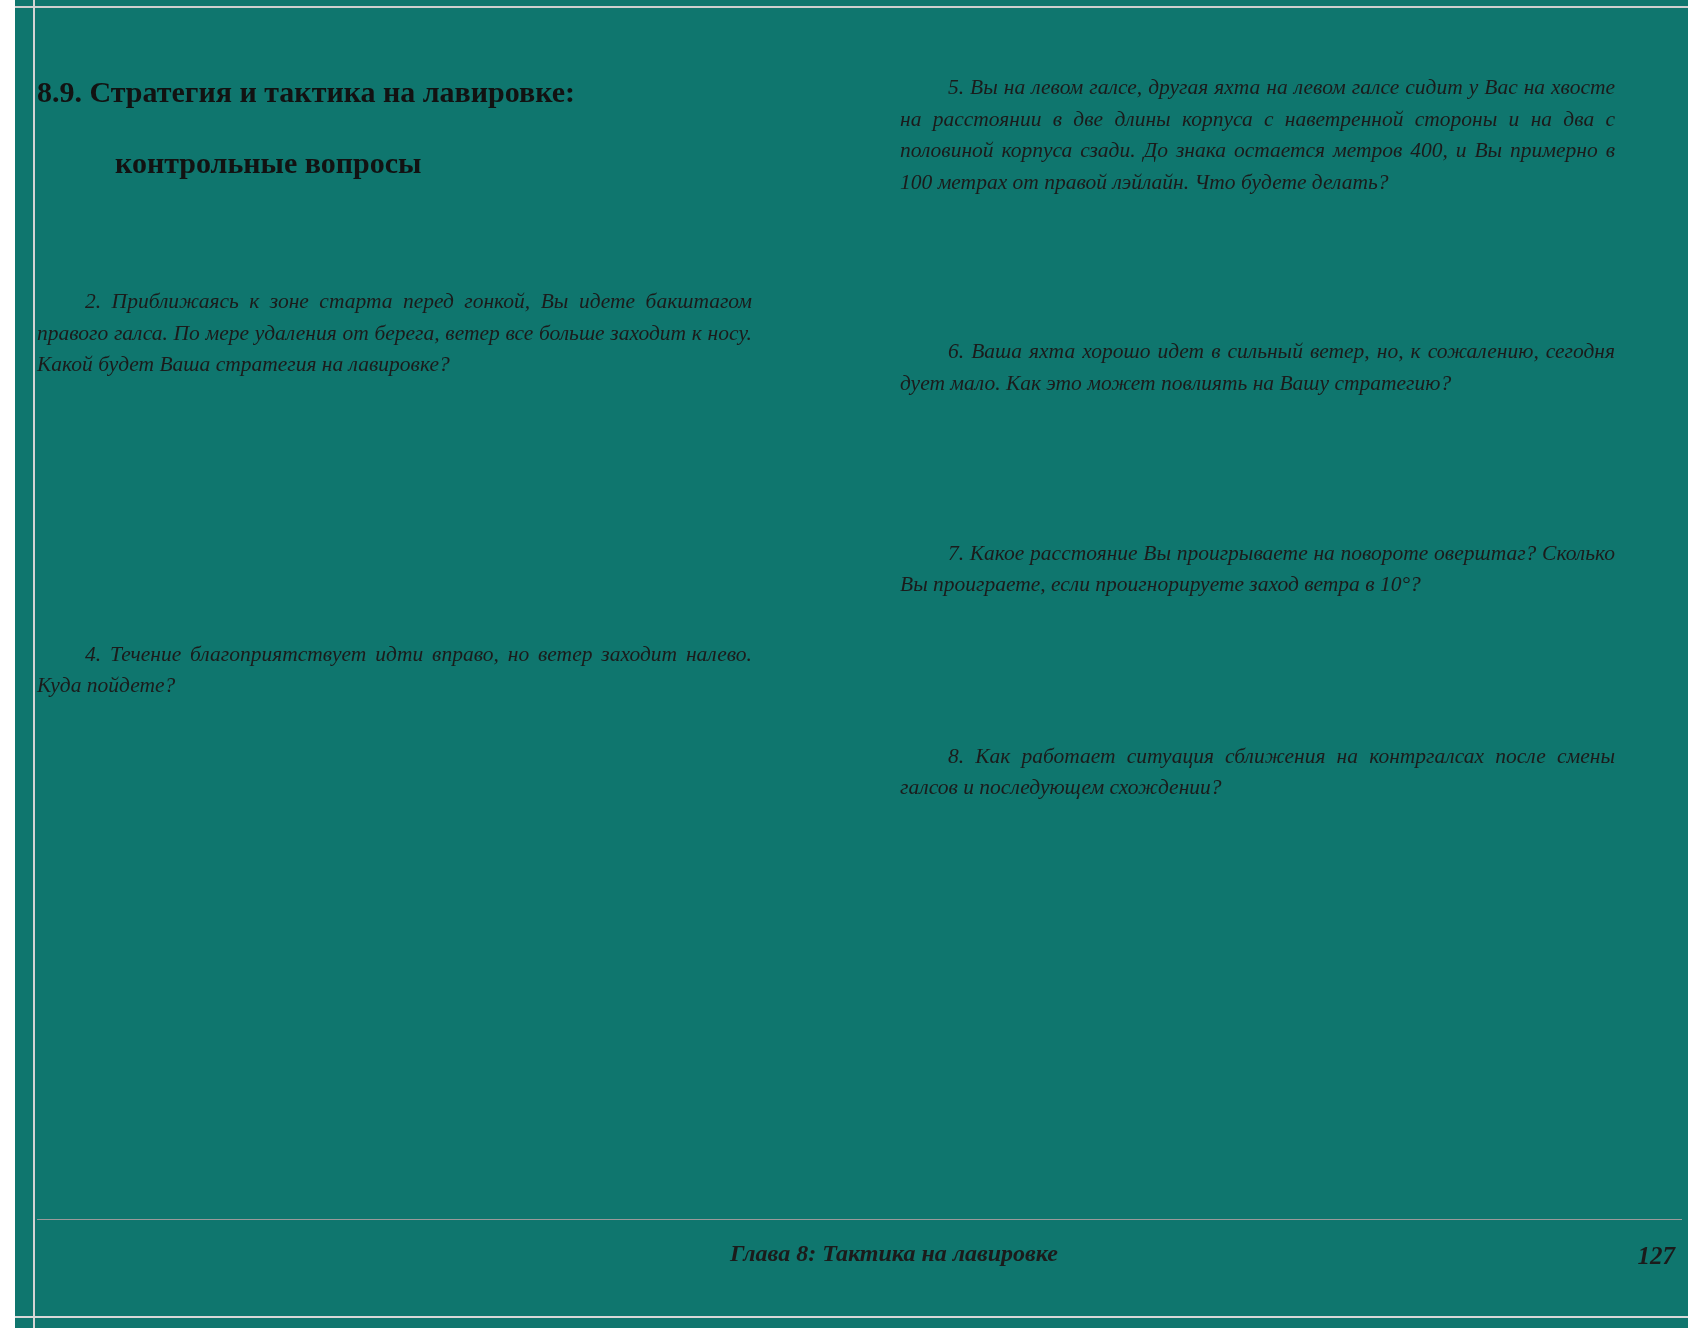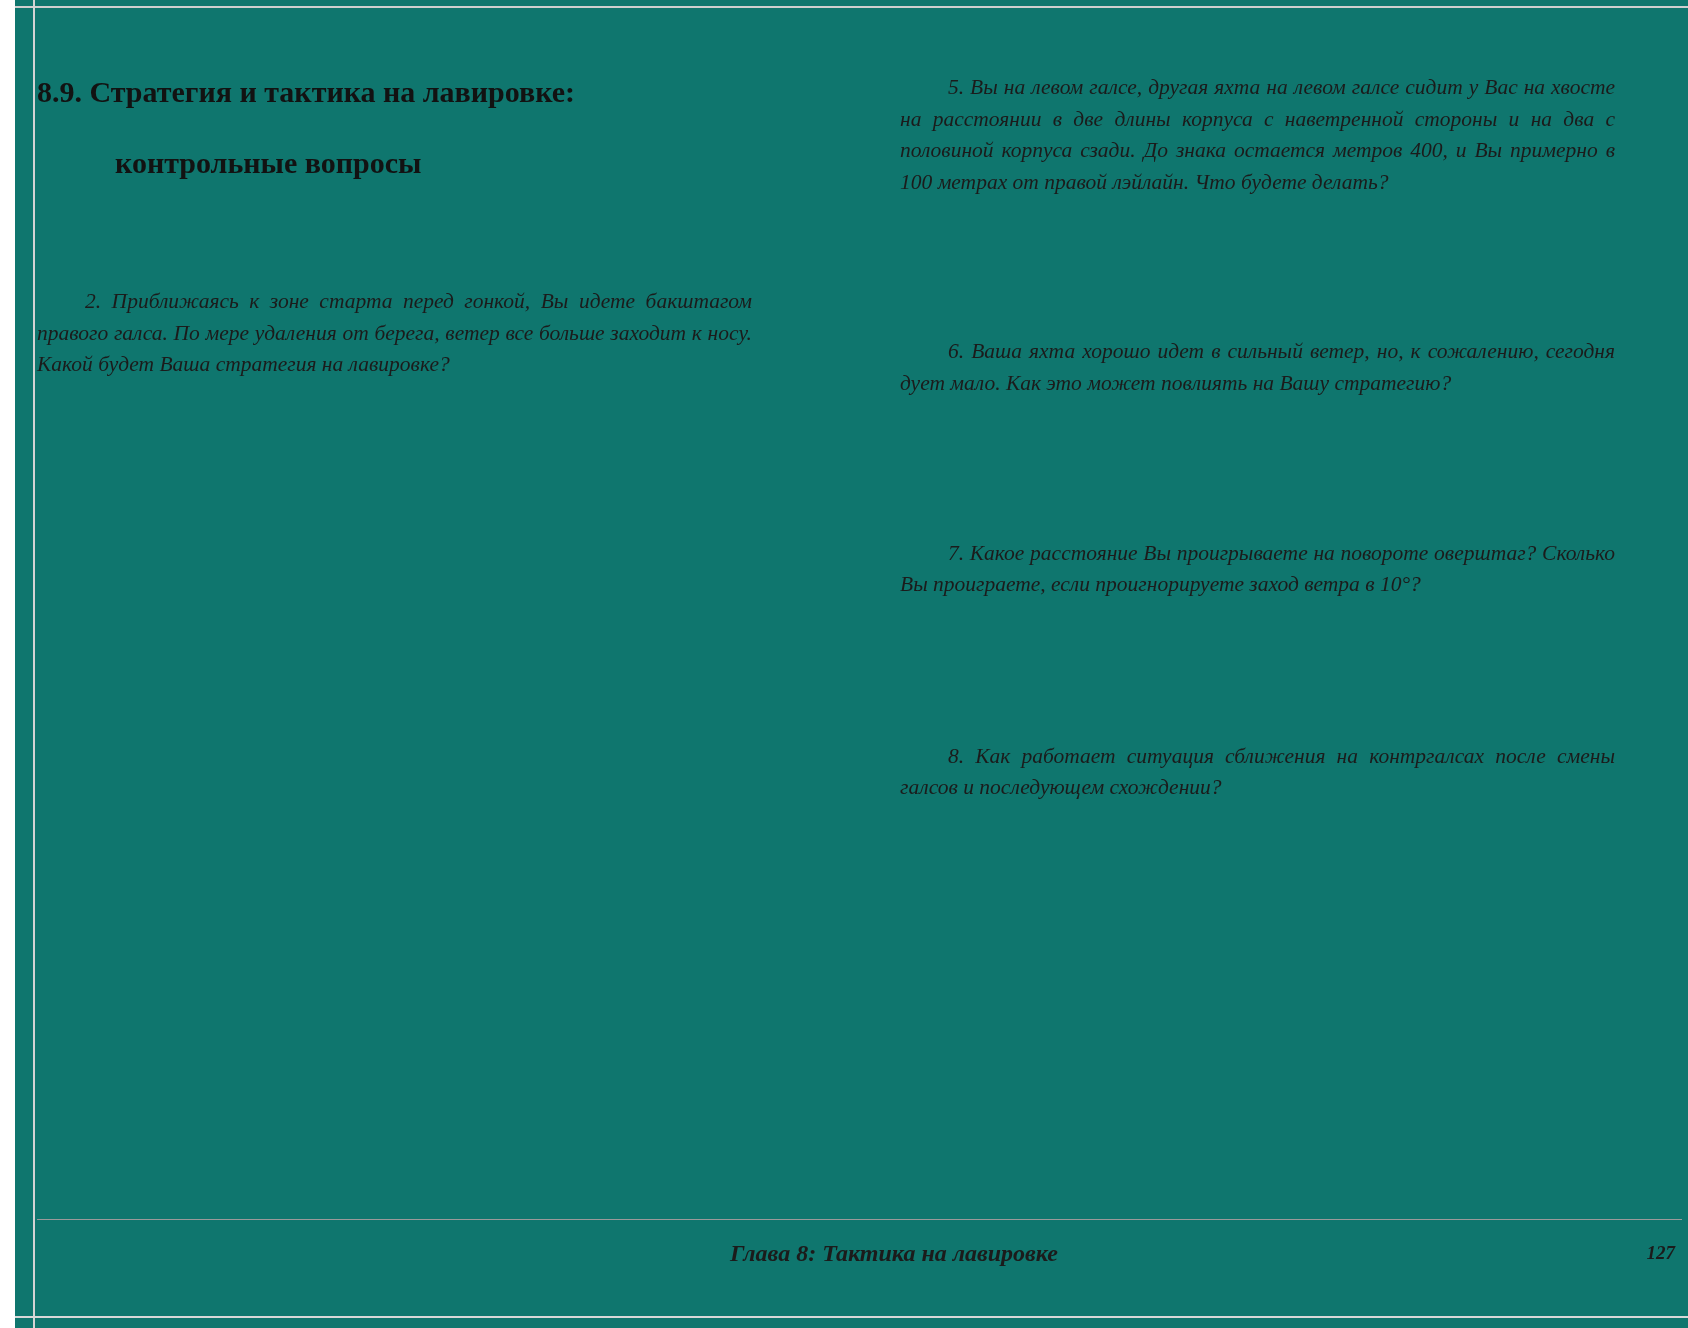--- a/index.html
+++ b/index.html
@@ -123,21 +123,21 @@
     font-size: 24px;
     color: #1b1b1b;
     margin-left: 35px;
   }
   .footer-page {
     position: absolute;
     right: 28px;
     top: 2px;
     font-style: italic;
     font-weight: bold;
-    font-size: 19px;
+    font-size: 25px;
     color: #1b1b1b;
   }
 </style>
 </head>
 <body>
 
 <div class="page">
   <div class="scan-edge-top"></div>
   <div class="scan-edge-left"></div>
   <div class="scan-edge-bottom"></div>
@@ -150,20 +150,23 @@
       <span class="line2">контрольные вопросы</span>
     </h1>
 
     <div class="col col-left">
       <div class="gap-1"></div>
       <p class="q">
         <span class="lead">2. Приближаясь к зоне старта перед гонкой, Вы идете бакштагом правого галса. По мере удаления от берега, ветер все больше заходит к носу. Какой будет Ваша стратегия на лавировке?</span>
       </p>
       <div class="gap-2"></div>
       <div class="gap-3"></div>
+      <p class="q">
+        <span class="lead">4. Течение благоприятствует идти вправо, но ветер заходит налево. Куда пойдете?</span>
+      </p>
     </div>
 
     <div class="col col-right">
       <p class="q">
         <span class="lead">5. Вы на левом галсе, другая яхта на левом галсе сидит у Вас на хвосте на расстоянии в две длины корпуса с наветренной стороны и на два с половиной корпуса сзади. До знака остается метров 400, и Вы примерно в 100 метрах от правой лэйлайн. Что будете делать?</span>
       </p>
       <div class="gap-r1"></div>
       <p class="q">
         <span class="lead">6. Ваша яхта хорошо идет в сильный ветер, но, к сожалению, сегодня дует мало. Как это может повлиять на Вашу стратегию?</span>
       </p>

